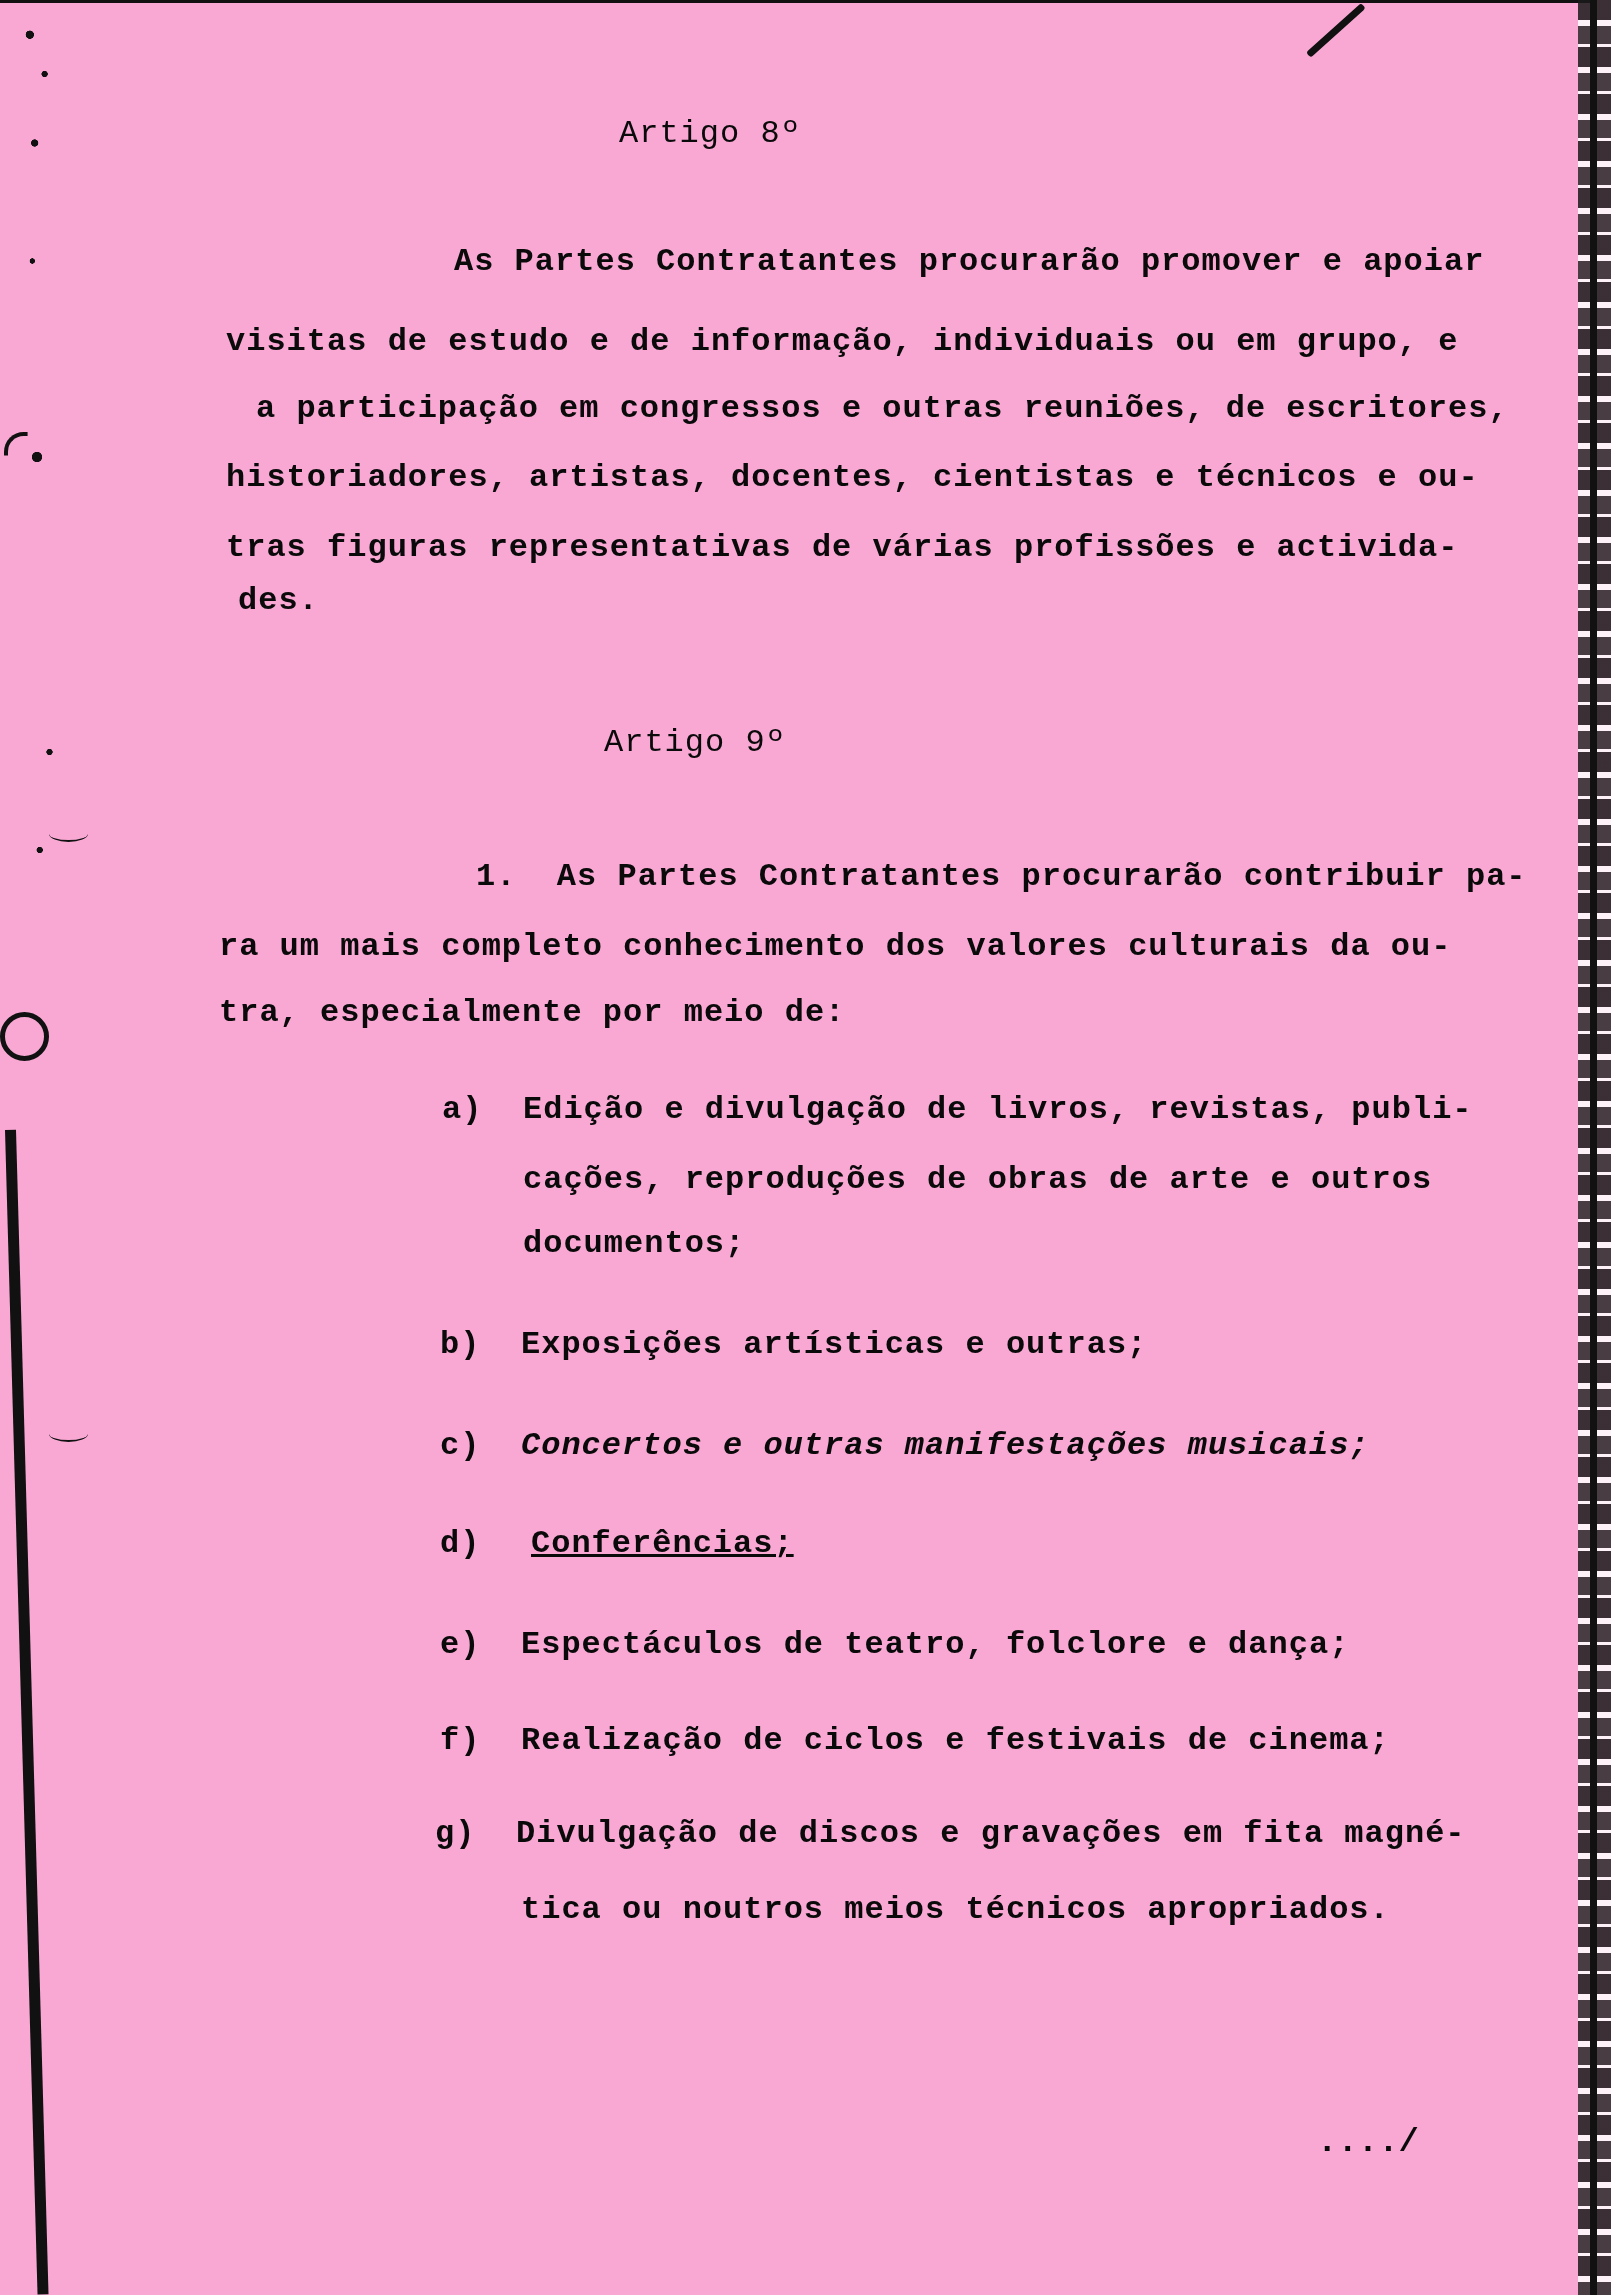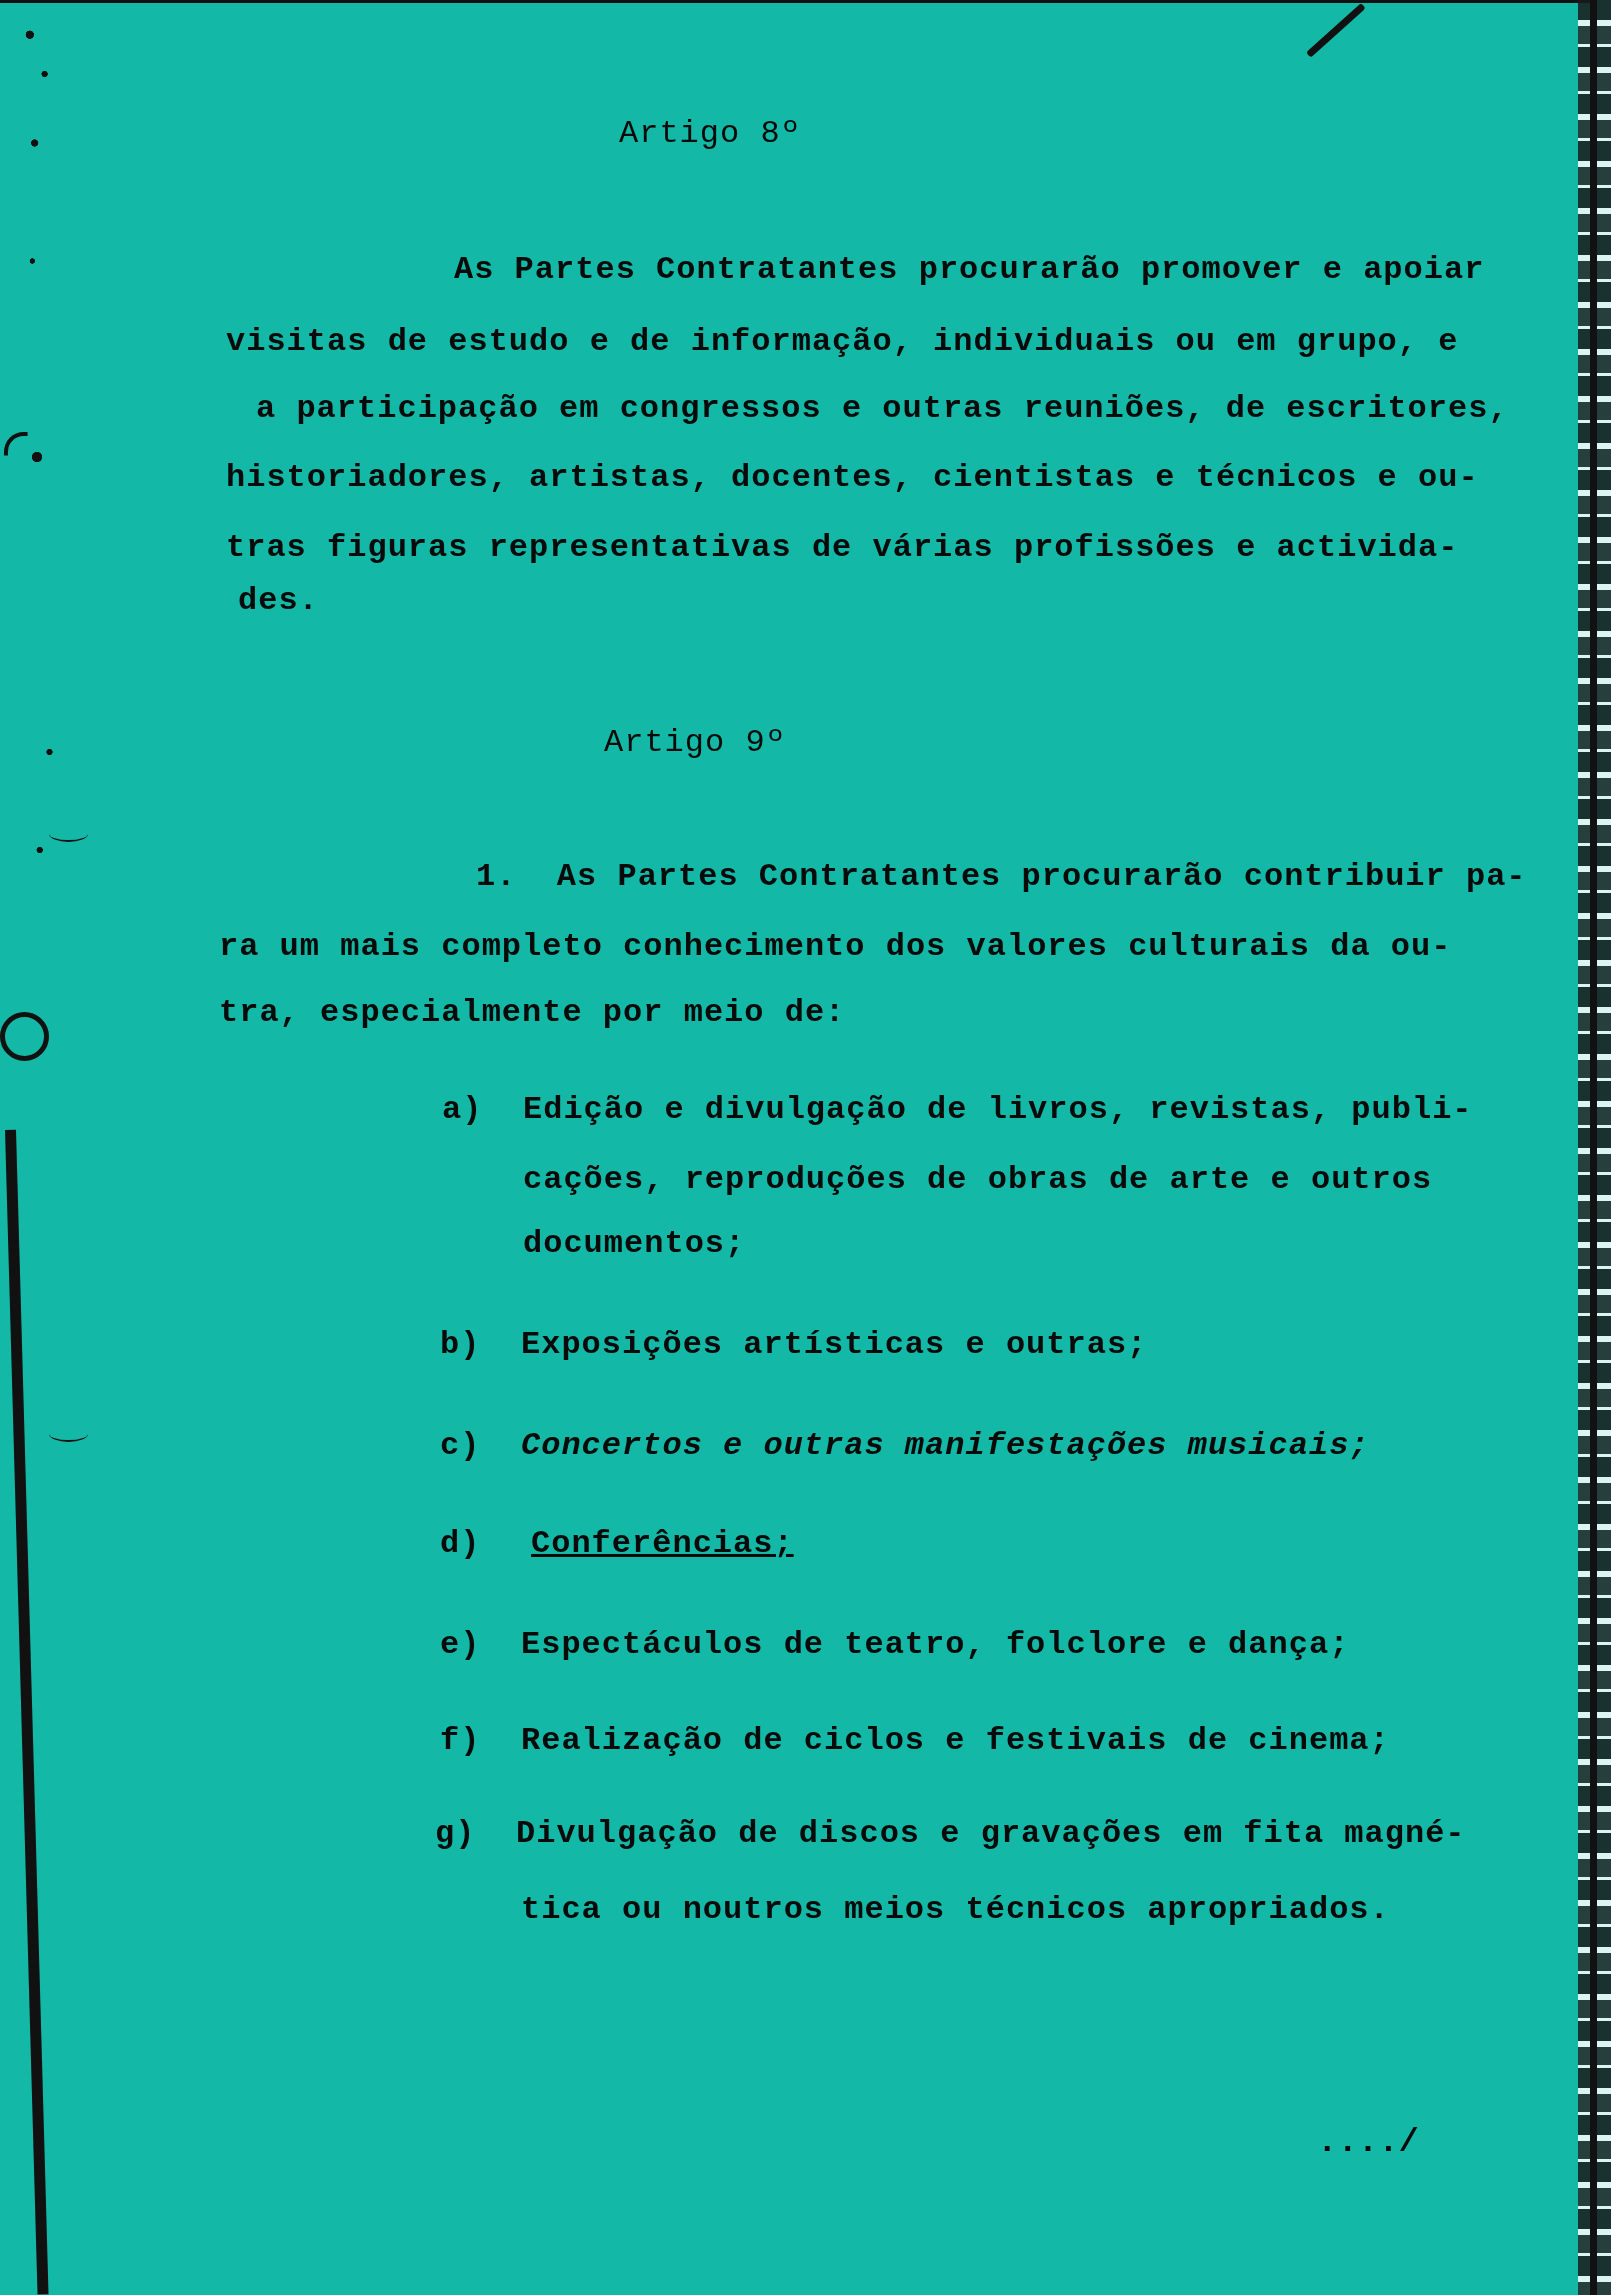--- a/index.html
+++ b/index.html
@@ -13,21 +13,21 @@
       position: relative;
       overflow: hidden;
       font-family: "Liberation Mono", "DejaVu Sans Mono", monospace;
       color: #0a0a0a;
     }
     .page {
       position: absolute;
       left: 0; top: 0;
       width: 1612px;
       height: 2295px;
-      background: #14b8a6;
+      background: #f9a8d4;
     }
     
     .top-rule {
       position: absolute;
       left: 0; top: 0;
       width: 1592px; height: 3.4px;
       background: #111;
     }
     .top-slash {
       position: absolute;
@@ -130,21 +130,21 @@
   <div class="left-edge"></div>
   <div class="left-specks"></div>
   <div class="left-bracket"></div>
   <div class="punch-hole"></div>
   <div class="arc a1"></div>
   <div class="arc a2"></div>
 
   <div class="line heading" style="left:619px; top:118px;">Artigo 8º</div>
 
   <div>
-    <div class="line" style="left:454px; top:254px;">As Partes Contratantes procurarão promover e apoiar</div>
+    <div class="line" style="left:454px; top:246px;">As Partes Contratantes procurarão promover e apoiar</div>
     <div class="line" style="left:226px; top:326px;">visitas de estudo e de informação, individuais ou em grupo, e</div>
     <div class="line" style="left:226px; top:393px;margin-left:30px;">a participação em congressos e outras reuniões, de escritores,</div>
     <div class="line" style="left:226px; top:462px;">historiadores, artistas, docentes, cientistas e técnicos e ou-</div>
     <div class="line" style="left:226px; top:523px;margin-top:9px;">tras figuras representativas de várias profissões e activida-</div>
     <div class="line" style="left:238px; top:585px;">des.</div>
   </div>
 
   <div class="line heading" style="left:604px; top:727px;">Artigo 9º</div>
 
   <div>

